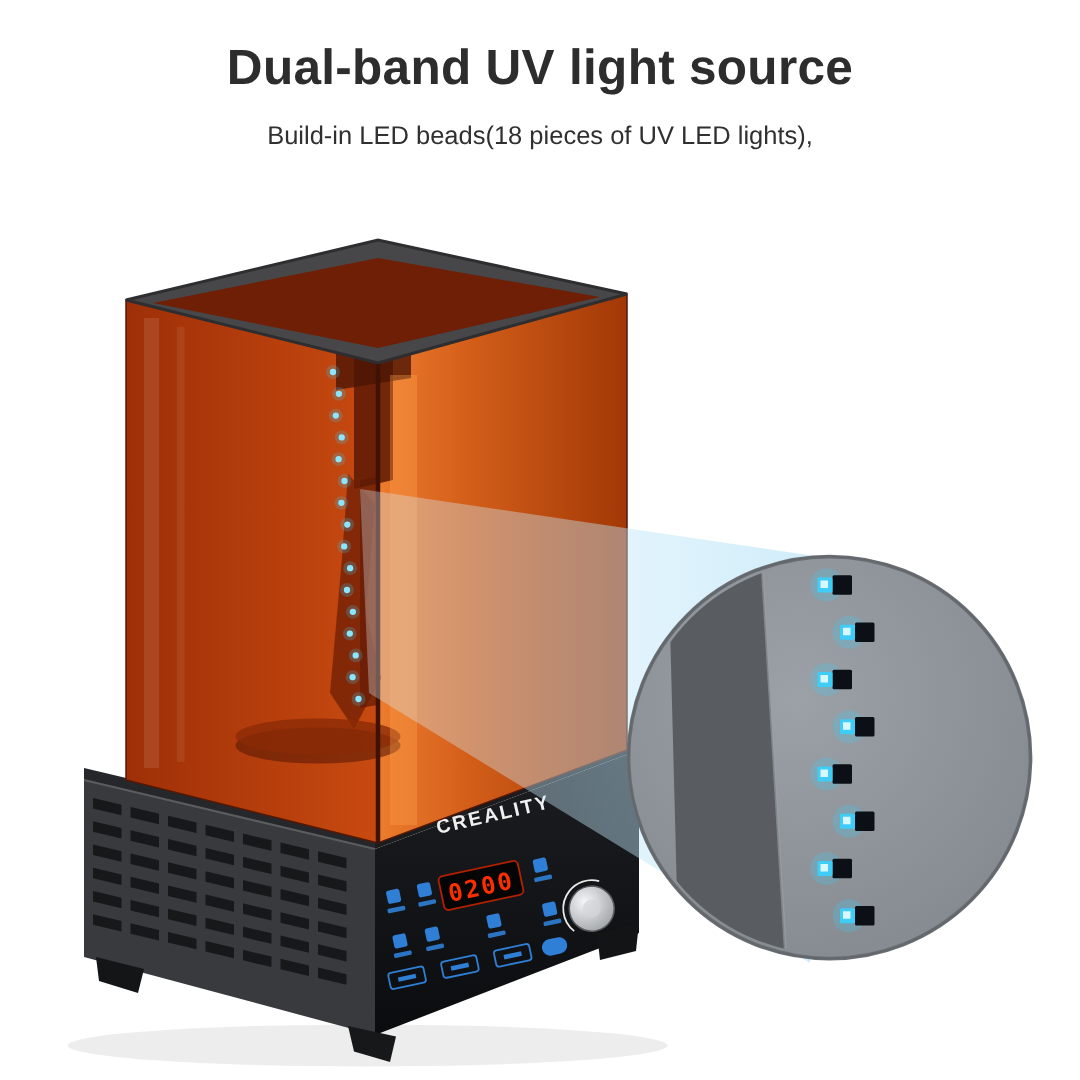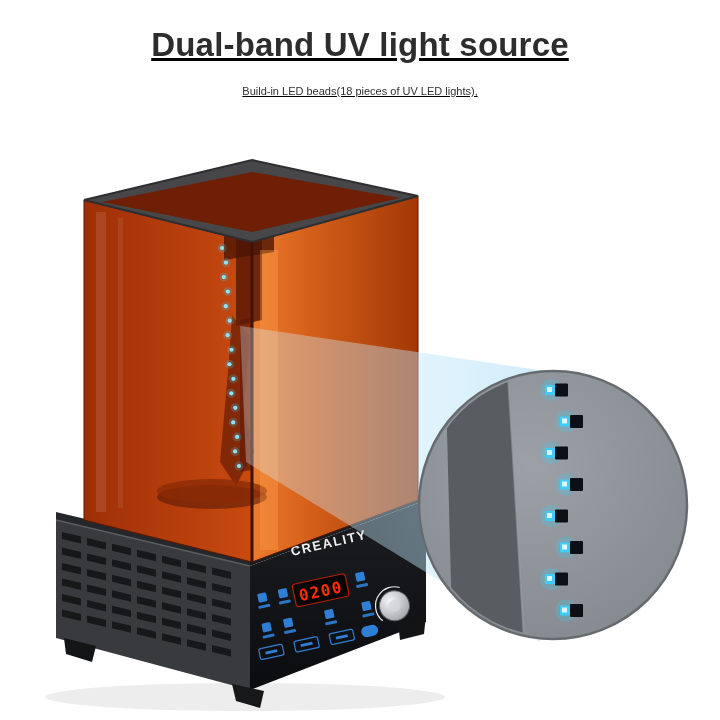--- a/index.html
+++ b/index.html
@@ -1,20 +1,20 @@
 <!DOCTYPE html>
 <html><head>
 <meta charset="utf-8">
 <style>
   html,body{margin:0;padding:0;background:#fff;}
   .page{position:relative;width:720px;height:720px;background:#fff;overflow:hidden;
-        font-family:"Liberation Sans", sans-serif;text-decoration:underline;}
+        font-family:"Liberation Sans", sans-serif;}
   .page h1{margin:26px 0 6px 0;text-align:center;font-size:33px;font-weight:700;
            color:#2d2d2d;letter-spacing:.2px;}
-  .page p.sub{margin:14px;text-align:center;font-size:11px;line-height:26px;color:#303030;}
+  .page p.sub{margin:14px;text-align:center;font-size:17px;line-height:26px;color:#303030;}
   svg.scene{position:absolute;left:0;top:0;width:720px;height:720px;display:block;}
   .brand-text{font-family:"Liberation Sans", sans-serif;font-weight:700;
               font-size:13px;letter-spacing:1.6px;fill:#f0f0f0;}
   .display-text{font-family:"DejaVu Sans Mono", monospace;font-weight:700;
                 font-size:16px;letter-spacing:1.5px;}
 </style>
 </head>
 <body>
 
 <div class="page">

